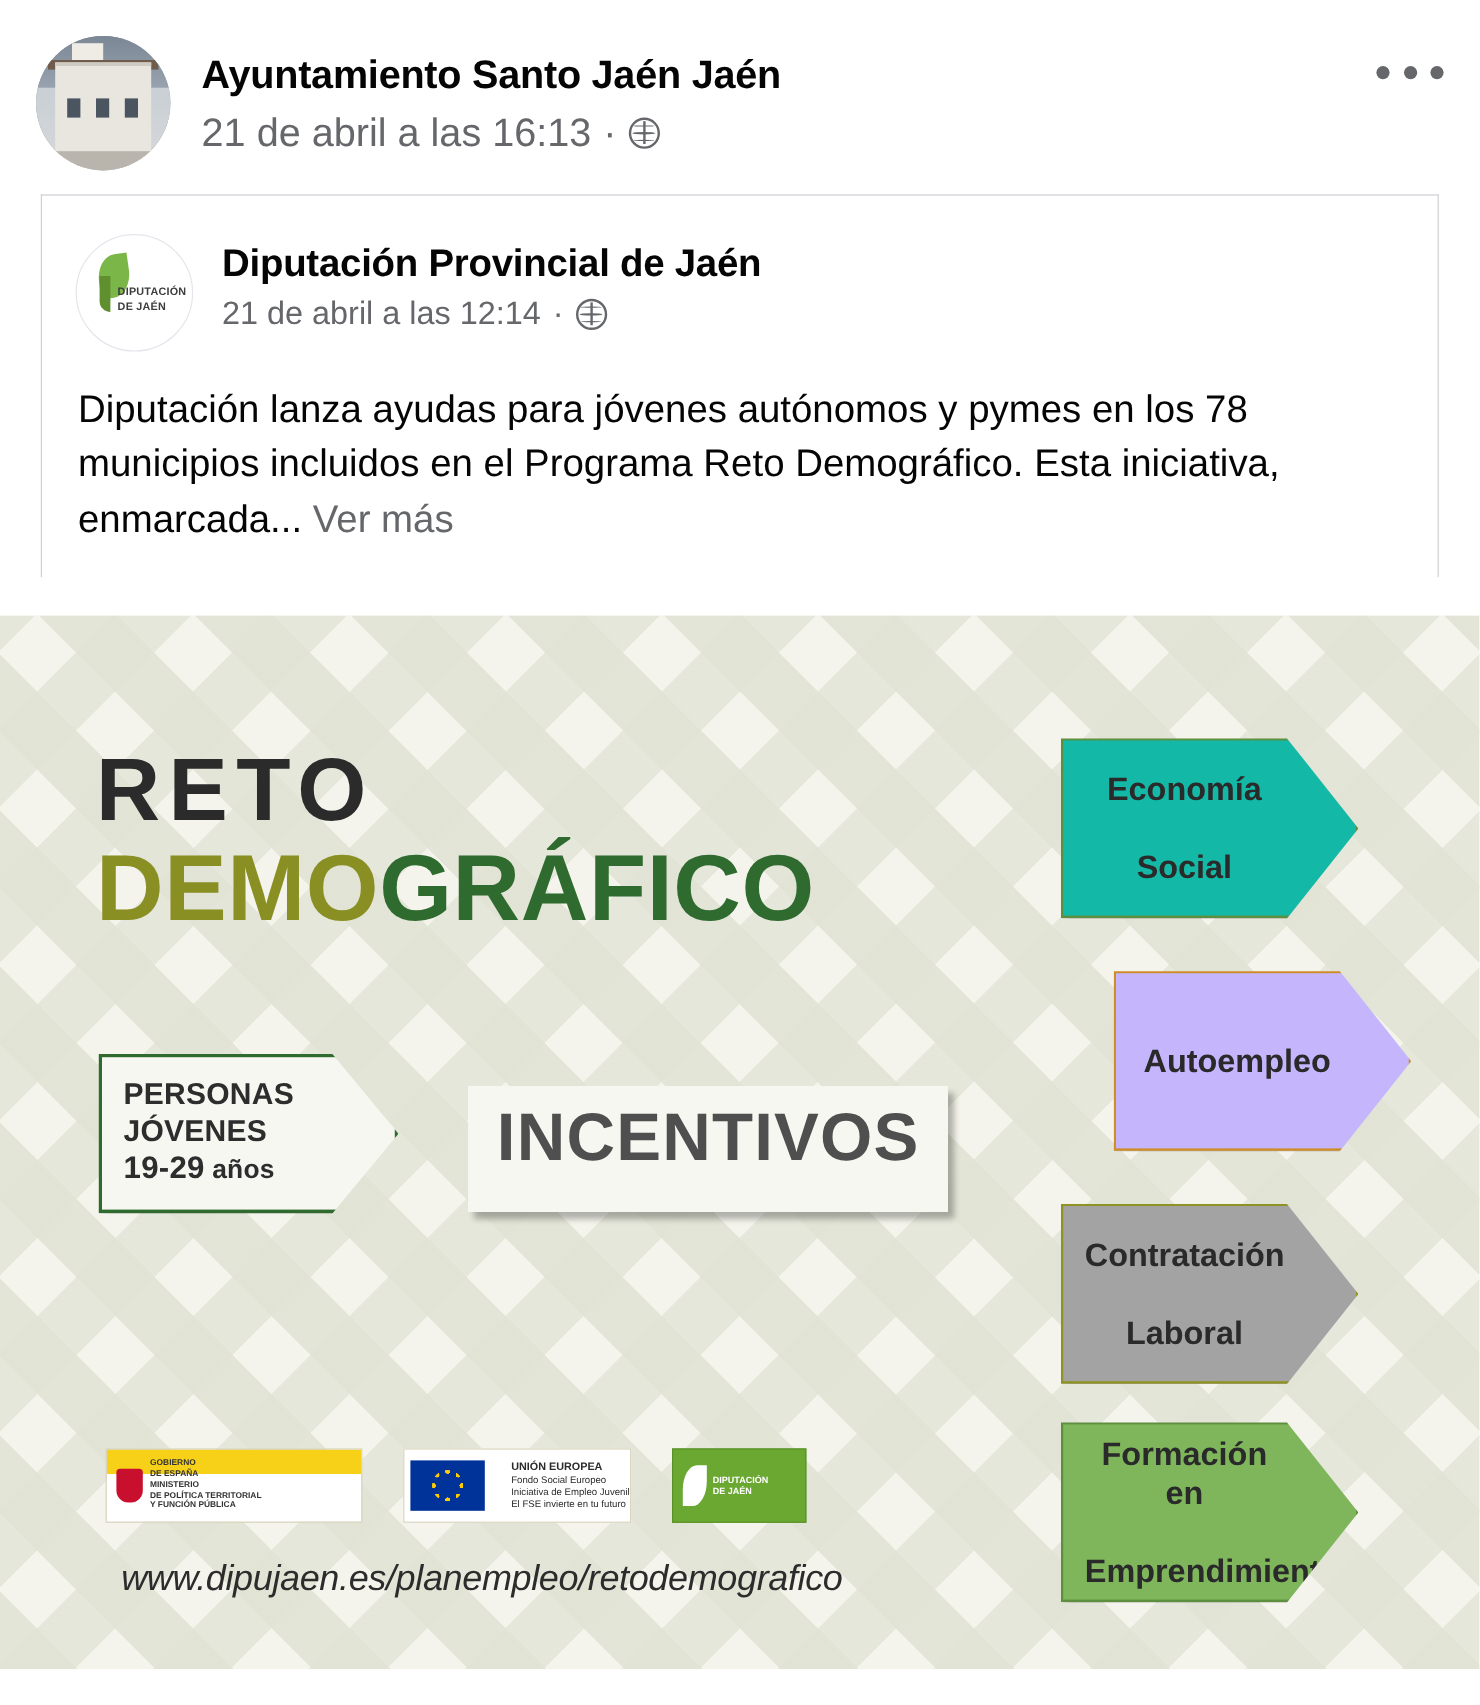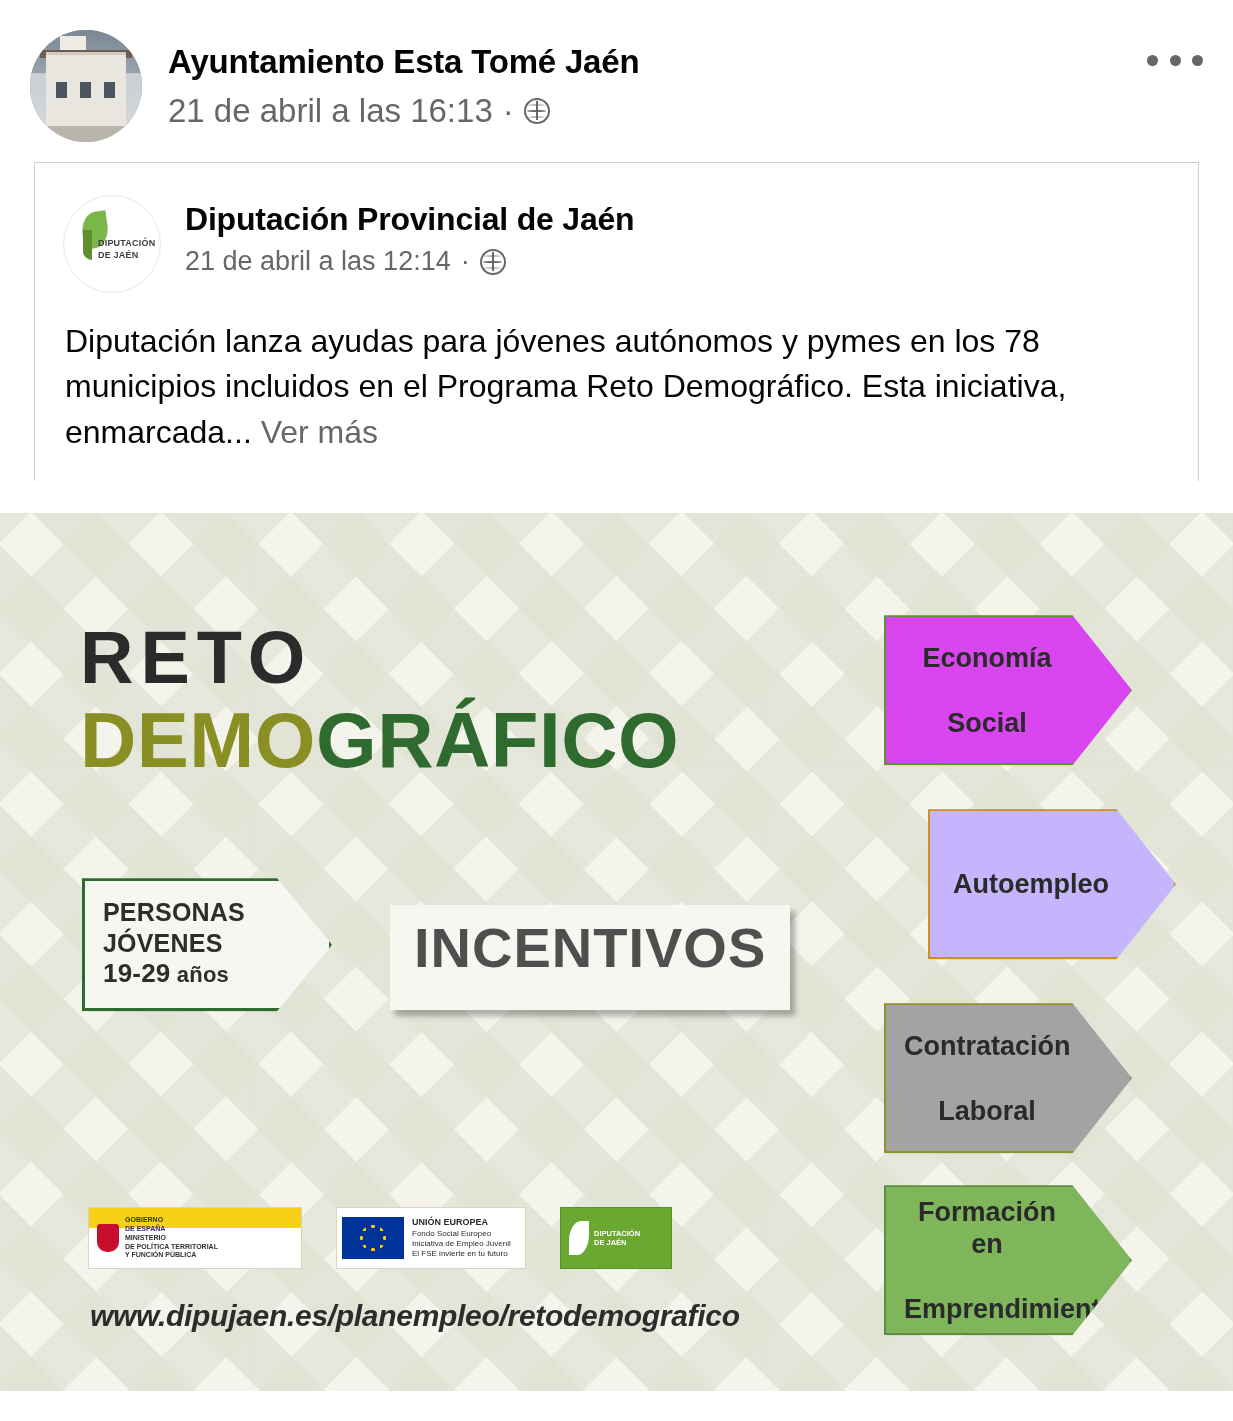--- a/index.html
+++ b/index.html
@@ -328,21 +328,21 @@
   }
   .arrow span {
     display: block;
     width: 166px;
     text-align: center;
     font-weight: bold;
     font-size: 27px;
     line-height: 1.2;
     color: #2a2a2a;
   }
-  .arrow.a1 { left: 884px; top: 102px;  background: #d946ef; border: 2px solid #5d8f3f; }
+  .arrow.a1 { left: 884px; top: 102px;  background: #14b8a6; border: 2px solid #5d8f3f; }
   .arrow.a2 { left: 928px; top: 296px;  background: #c4b5fd; border: 2px solid #cf8d25; }
   .arrow.a3 { left: 884px; top: 490px;  background: #a3a3a3; border: 2px solid #8f9224; }
   .arrow.a4 { left: 884px; top: 672px;  background: #7fb65c; border: 2px solid #5d8f3f; }
 
   
   .logos {
     position: absolute;
     left: 88px;
     bottom: 122px;
     display: flex;
@@ -372,21 +372,21 @@
     color: #333;
     font-weight: bold;
   }
   .logo-eu {
     width: 190px;
     height: 62px;
     border: 1px solid #d9d4bf;
     background: #fff;
     display: flex;
     align-items: center;
-    gap: 8px;
+    gap: 22px;
     padding-left: 5px;
     box-sizing: border-box;
   }
   .eu-flag {
     width: 62px;
     height: 42px;
     background: #003399;
     position: relative;
     flex: 0 0 62px;
   }
@@ -421,24 +421,24 @@
     box-sizing: border-box;
   }
   .logo-dip .mark {
     width: 20px; height: 34px; background: #fff;
     border-radius: 60% 0 60% 0;
   }
   .logo-dip .dtxt { font-size: 7.5px; color: #fff; font-weight: bold; line-height: 1.3; }
 
   .poster-url {
     position: absolute;
-    left: 90px;
+    left: 101px;
     bottom: 58px;
     font-size: 30px;
-    font-weight: bold;
+    font-weight: normal;
     font-style: italic;
     color: #2c2c2c;
     letter-spacing: -0.3px;
   }
 </style>
 </head>
 <body>
 
 <div class="post-header">
 
@@ -448,21 +448,21 @@
       <div class="avatar-roof"></div>
       <div class="avatar-building"></div>
       <div class="avatar-win" style="left:26px;top:52px;"></div>
       <div class="avatar-win" style="left:50px;top:52px;"></div>
       <div class="avatar-win" style="left:74px;top:52px;"></div>
       <div class="avatar-base"></div>
     </div>
   </div>
 
   <div class="post-meta">
-    <div class="poster-name">Ayuntamiento Esta Tomé Jaén</div>
+    <div class="poster-name">Ayuntamiento Santo Jaén Jaén</div>
     <div class="post-sub">
       <span>21 de abril a las 16:13</span>
       <span class="dot-sep">·</span>
       <span class="globe-icon"></span>
     </div>
   </div>
 
   <div class="more-btn">
     <span></span>
     <span></span>

